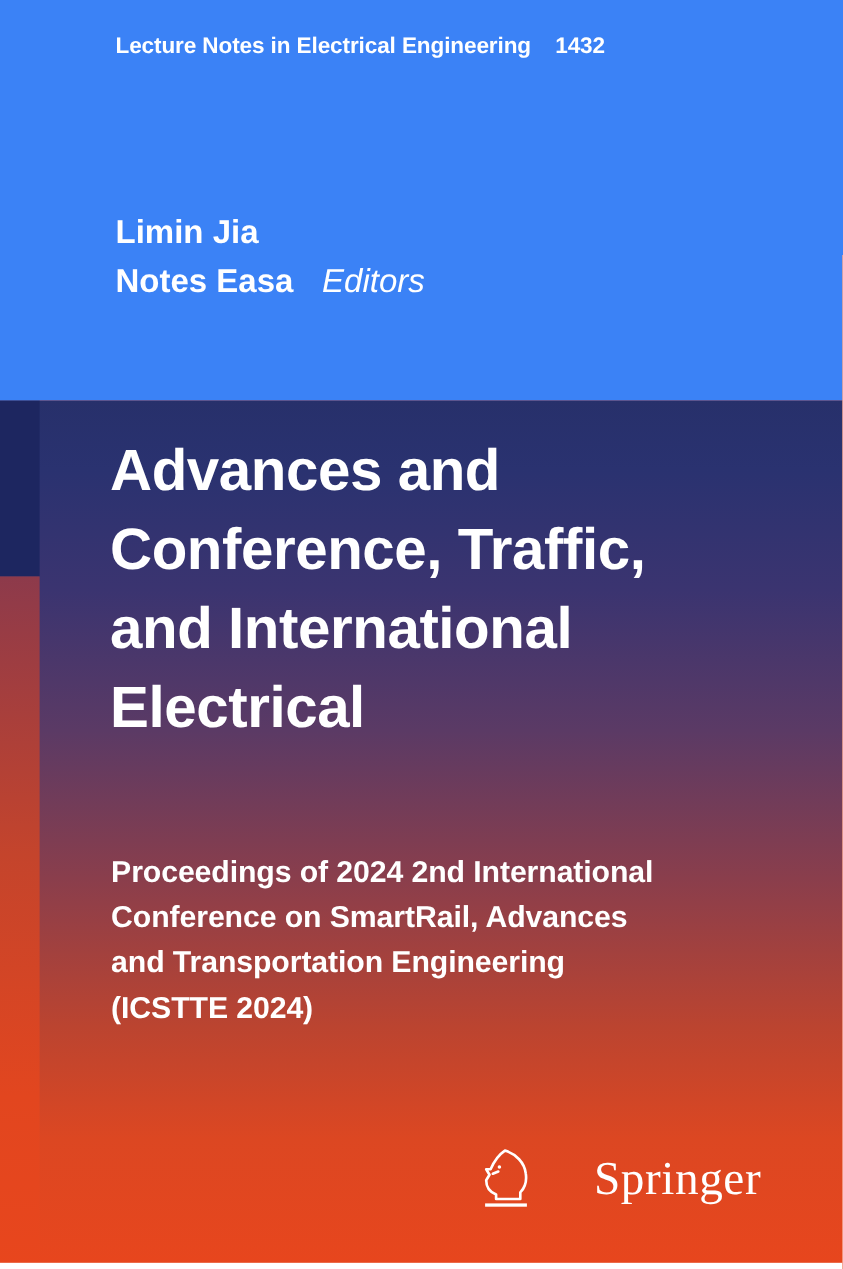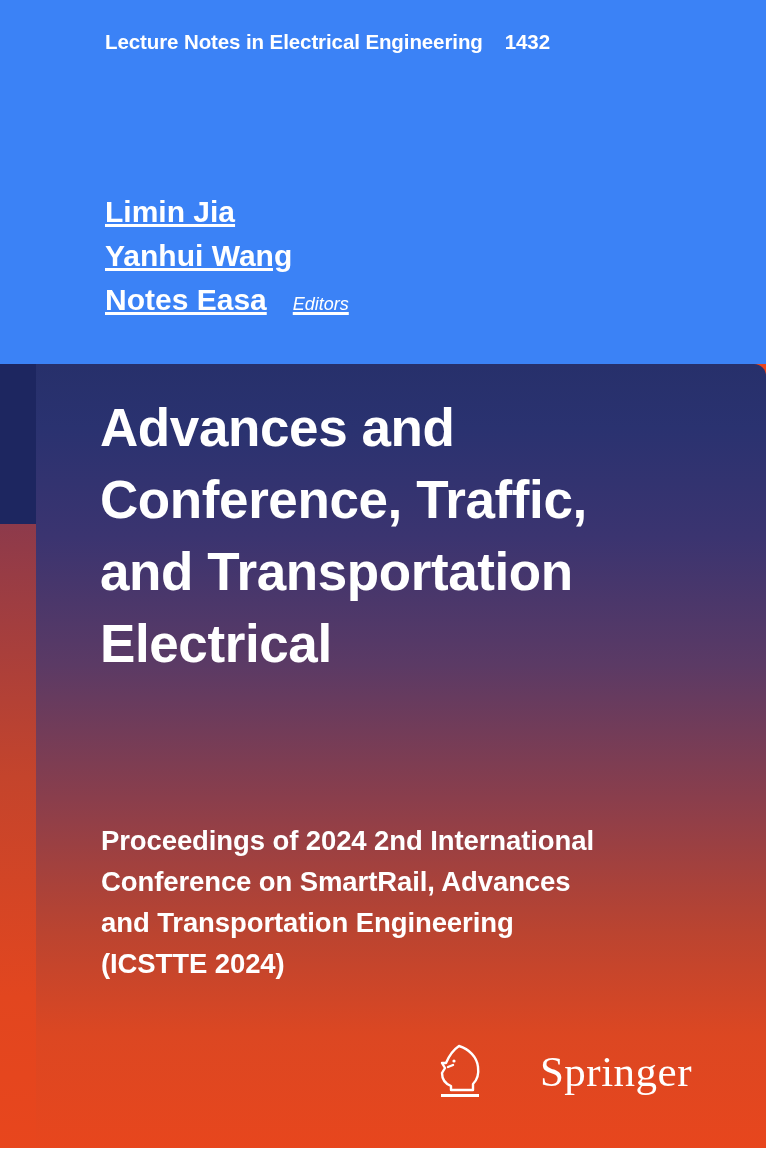--- a/index.html
+++ b/index.html
@@ -37,53 +37,51 @@
   }
   .series-number {
     margin-left: 22px;
   }
 
   .editors {
     position: absolute;
     left: 105px;
     top: 190px;
     color: #ffffff;
-    text-decoration: underline;
   }
   .editor-row {
     font-size: 30px;
     font-weight: bold;
     line-height: 44px;
     white-space: nowrap;
   }
   .editors-label {
     font-weight: normal;
     font-style: italic;
-    font-size: 18px;
+    font-size: 30px;
     margin-left: 26px;
   }
 
   
   .main-area {
     position: absolute;
     left: 0; top: 364px;
     width: 766px;
     height: 790px;
     background:
       linear-gradient(to bottom,
         #27306b 0%,
         #2a3270 8%,
         #3b3470 22%,
         #5b3a65 38%,
         #8a3e4c 55%,
         #bb4430 72%,
         #dc4722 85%,
         #e8461d 100%);
     z-index: 1;
-    border-radius: 12px;
   }
   
   .left-strip {
     position: absolute;
     left: 0; top: 364px;
     width: 36px;
     height: 160px;
     background: #1d2660;
     z-index: 2;
   }
@@ -104,21 +102,21 @@
     width: 620px;
     color: #ffffff;
     font-size: 53px;
     font-weight: bold;
     line-height: 72px;
     letter-spacing: -0.4px;
   }
   .subtitle {
     position: absolute;
     left: 101px;
-    top: 456px;
+    top: 408px;
     width: 600px;
     color: #ffffff;
     font-size: 27.5px;
     font-weight: bold;
     line-height: 41px;
     letter-spacing: -0.1px;
   }
 
   
   .springer {
@@ -153,21 +151,21 @@
 </style>
 </head>
 <body>
 
 <div class="cover">
 
   <div class="main-area">
     <div class="title">
       <div>Advances and</div>
       <div>Conference, Traffic,</div>
-      <div>and Transportation</div>
+      <div>and International</div>
       <div>Electrical</div>
     </div>
 
     <div class="subtitle">
       <div>Proceedings of 2024 2nd International</div>
       <div>Conference on SmartRail, Advances</div>
       <div>and Transportation Engineering</div>
       <div>(ICSTTE 2024)</div>
     </div>
   </div>
@@ -175,21 +173,20 @@
   <div class="left-strip"></div>
   <div class="left-strip-2"></div>
 
   <div class="top-band">
     <div class="series-line">
       <span>Lecture Notes in Electrical Engineering</span><span class="series-number">1432</span>
     </div>
 
     <div class="editors">
       <div class="editor-row">Limin Jia</div>
-      <div class="editor-row">Yanhui Wang</div>
       <div class="editor-row">
         <span>Notes Easa</span><span class="editors-label">Editors</span>
       </div>
     </div>
   </div>
 
   <div class="springer">
     <span class="springer-mark">
       <svg width="62" height="62" viewBox="0 0 62 62" aria-hidden="true">
         <g fill="none" stroke="#ffffff" stroke-width="2.4" stroke-linejoin="round" stroke-linecap="round">

